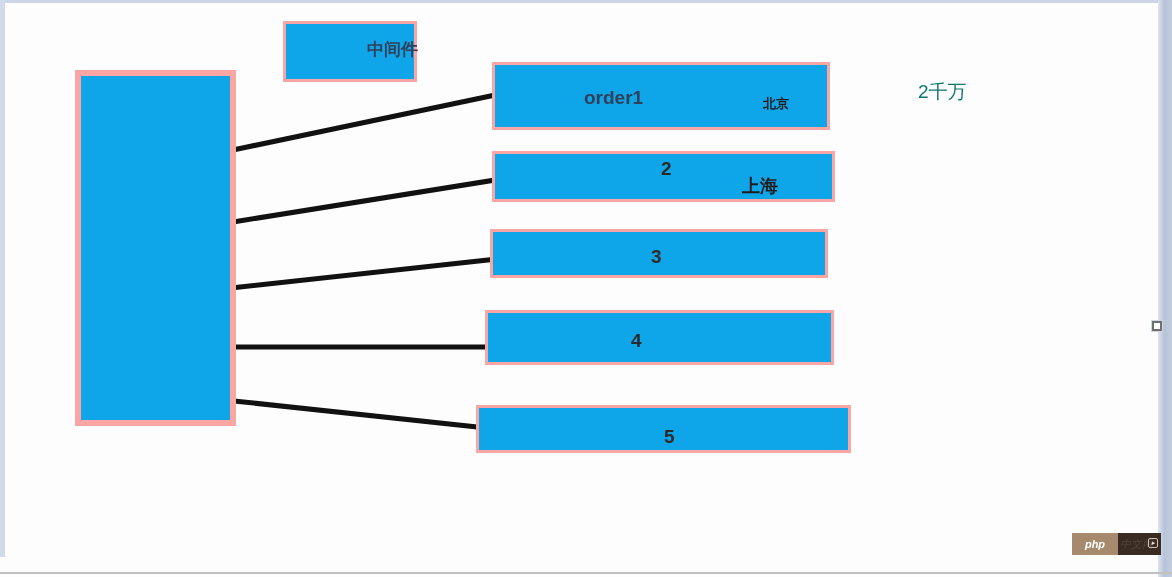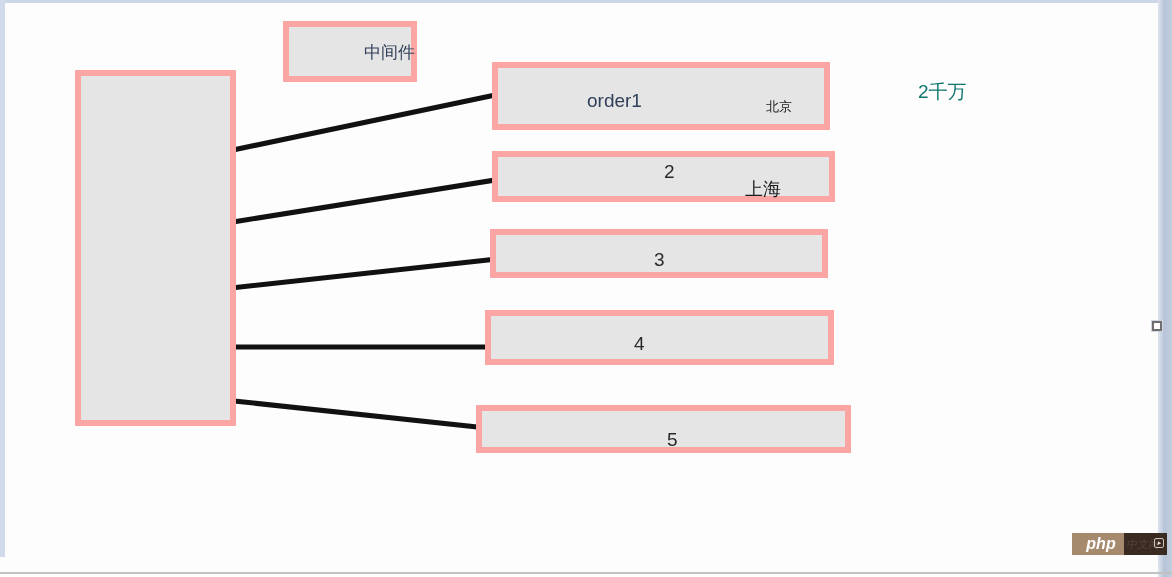--- a/index.html
+++ b/index.html
@@ -19,21 +19,21 @@
                   background: linear-gradient(90deg, #dfe5ee 0%, #b7c3d7 45%, #c3cedf 100%); }
   .frame-bottom { position: absolute; left: 0; top: 572px; width: 1172px; height: 2px; background: #c2c2c2; }
 
   .resize-handle {
     position: absolute; left: 1152px; top: 321px; width: 10px; height: 10px;
     background: #ffffff; border: 2px solid #6e6e6e; box-sizing: border-box;
     outline: 1px solid #cfd6e2;
   }
 
   
-  .dbox { position: absolute; border: 6px solid #fca5a5; background: #e5e5e5; box-sizing: border-box; }
+  .dbox { position: absolute; border: 3px solid #fca5a5; background: #0ea5e9; box-sizing: border-box; font-weight: bold; }
   .orders-box   { left: 75px;  top: 70px;  width: 161px; height: 356px; border-width: 6px; }
   .mw-box       { left: 283px; top: 21px;  width: 134px; height: 61px; }
   .shard-1      { left: 492px; top: 62px;  width: 338px; height: 68px; }
   .shard-2      { left: 492px; top: 151px; width: 343px; height: 51px; }
   .shard-3      { left: 490px; top: 229px; width: 338px; height: 49px; }
   .shard-4      { left: 485px; top: 310px; width: 349px; height: 55px; }
   .shard-5      { left: 476px; top: 405px; width: 375px; height: 48px; }
 
   .lbl { position: absolute; color: #31405a; font-size: 19px; line-height: 1.1; white-space: nowrap; }
   .orders-name  { left: 0; right: 0; top: 48px; text-align: center; }
@@ -50,22 +50,22 @@
   .s5-name { left: 185px; top: 18px; }
 
   .annotation { position: absolute; left: 918px; top: 79px; font-size: 19px; color: #0f766e; }
 
   .lines-svg { position: absolute; left: 0; top: 0; }
 
   
   .watermark { position: absolute; left: 1072px; top: 533px; height: 22px; display: flex; cursor: pointer; }
   .wm-brand {
     width: 46px; background: #a58a6e; color: #ffffff;
-    font-style: italic; font-weight: bold; font-size: 16px;
-    display: flex; align-items: center; justify-content: center; padding-left: 6px;
+    font-style: italic; font-weight: bold; font-size: 11px;
+    display: flex; align-items: center; justify-content: center;
   }
   .wm-suffix {
     width: 43px; background: #392b21; color: #55423a; font-size: 11px;
     display: flex; align-items: center; justify-content: flex-start; padding-left: 2px;
     position: relative; box-sizing: border-box; font-style: italic;
   }
   .wm-badge {
     position: absolute; right: 3px; top: 5px; width: 10px; height: 10px;
     border: 1px solid #cfc4ba; border-radius: 2px; box-sizing: border-box;
     color: #e8e0d8; font-size: 7px; line-height: 8px; text-align: center;

